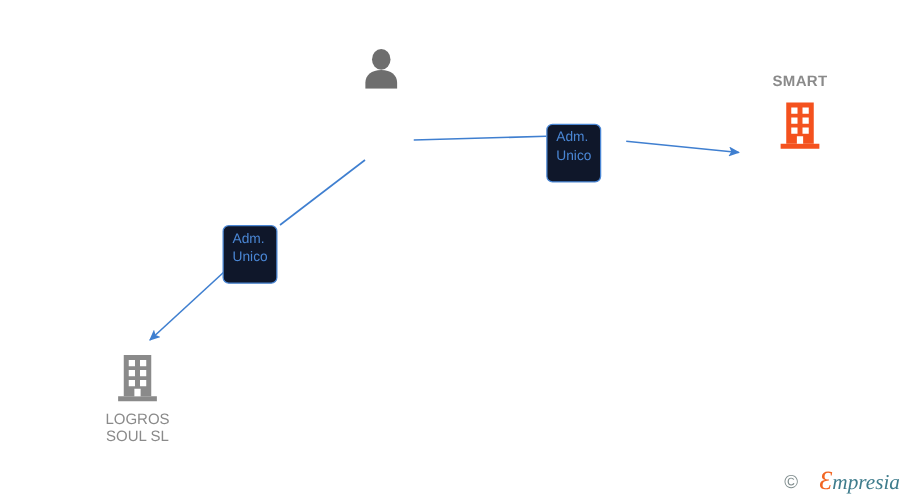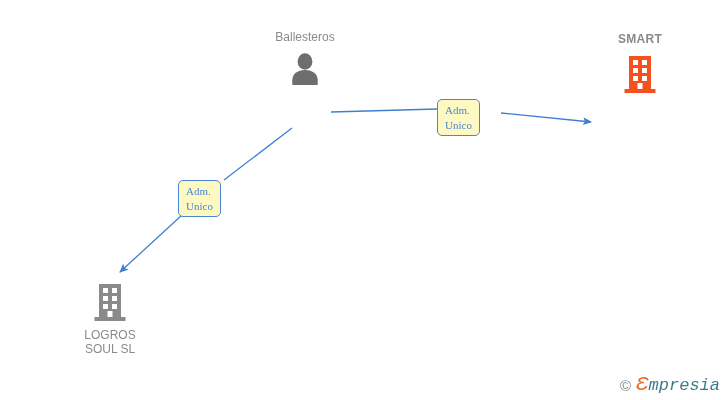--- a/index.html
+++ b/index.html
@@ -46,70 +46,70 @@
 
   #node-person {
     left: 240px;
     top: 30px;
     width: 130px;
   }
   #node-person .node-icon-wrap { margin-top: 7px; }
 
   #node-company-right {
     left: 565px;
-    top: 32px;
+    top: 58px;
     width: 150px;
   }
   #node-company-right .node-icon-wrap { margin-top: 8px; }
 
   #node-company-left {
     left: 45px;
     top: 282px;
     width: 130px;
   }
   #node-company-left .node-label { margin-top: 6px; }
 
   
   .edge-label {
     position: absolute;
     border: 1px solid #4a86d4;
     border-radius: 5px;
-    background: #fef9c3;
+    background: #0f172a;
     color: #4a86d4;
     font-size: 11px;
     line-height: 15px;
-    padding: 3px 7px 2px 7px;
+    padding: 3px 7px 12px 7px;
     text-align: left;
     white-space: nowrap;
-    font-family: Liberation Serif, serif;
   }
   #edge-label-right { left: 437px; top: 99px; }
   #edge-label-left  { left: 178px; top: 180px; }
 
   
   #watermark {
     position: absolute;
     right: 8px;
     bottom: 6px;
     display: flex;
     align-items: center;
     gap: 5px;
     user-select: none;
   }
   #watermark .copy {
     color: #7f8c8d;
     font-size: 15px;
     line-height: 15px;
   }
   #watermark .brand {
-    font-family: Liberation Mono, monospace;
+    font-family: Liberation Serif, serif;
     font-size: 17px;
     line-height: 17px;
     color: #3e7c8c;
     font-style: italic;
+    margin-left: 12px;
   }
   #watermark .brand .e {
     color: #f26522;
     font-size: 21px;
   }
 </style>
 </head>
 <body>
 
 <div id="canvas">
@@ -126,21 +126,20 @@
 
     <path d="M331,112 L437,109" fill="none" stroke="#3f7fd0" stroke-width="1.3"></path>
     <path d="M501,113 L591,122" fill="none" stroke="#3f7fd0" stroke-width="1.3" marker-end="url(#arrow-right)"></path>
 
     <path d="M292,128 L224,180" fill="none" stroke="#3f7fd0" stroke-width="1.3"></path>
     <path d="M182,215 L120,272" fill="none" stroke="#3f7fd0" stroke-width="1.3" marker-end="url(#arrow-left)"></path>
   </svg>
 
   <div class="node" id="node-person">
     <div class="node-label">
-      <div>Ballesteros</div>
     </div>
     <div class="node-icon-wrap">
       <svg width="34" height="34" viewBox="0 0 34 34">
         <ellipse cx="17" cy="10.5" rx="7.4" ry="8.3" fill="#6e6e6e"></ellipse>
         <path d="M17,19 C9.2,19 4.3,23.2 4.3,29.2 L4.3,34 L29.7,34 L29.7,29.2 C29.7,23.2 24.8,19 17,19 Z" fill="#6e6e6e"></path>
       </svg>
     </div>
   </div>
 
   <div class="node" id="node-company-right">

